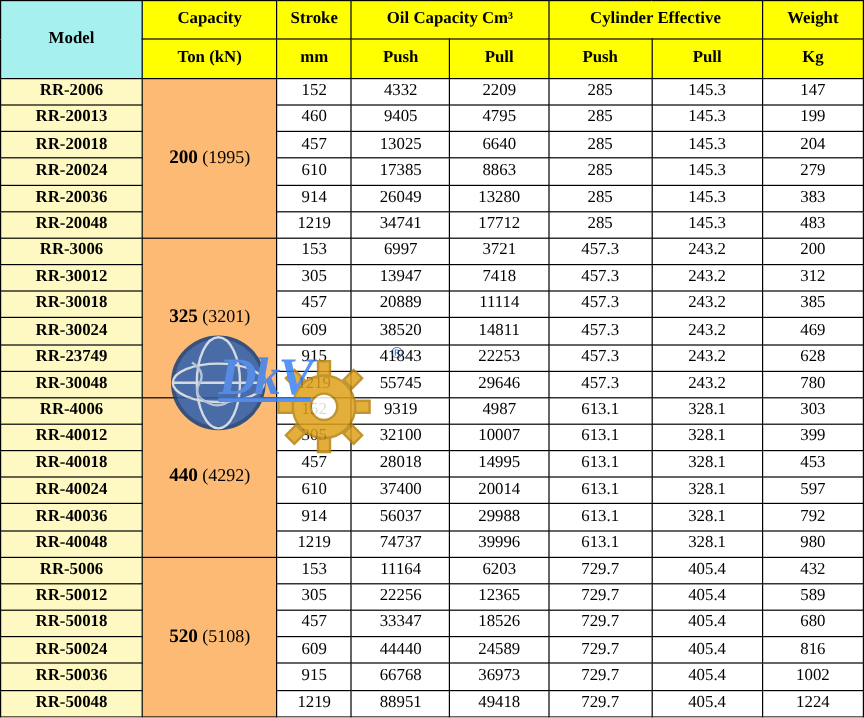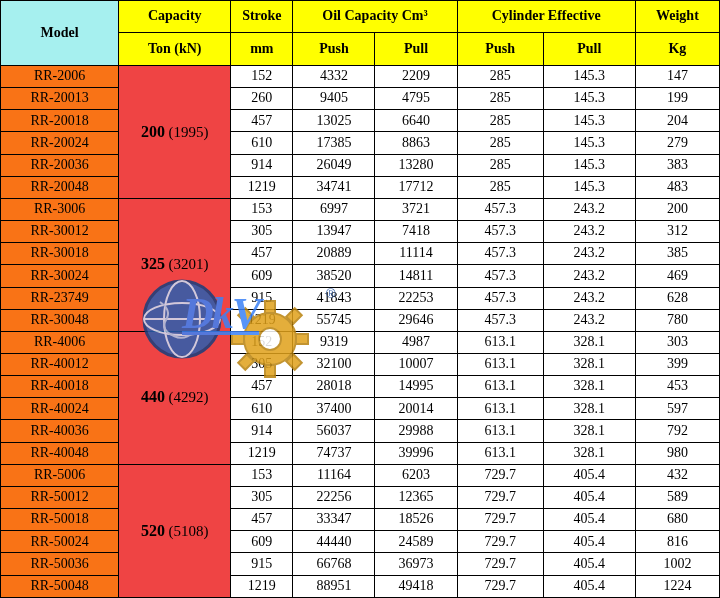--- a/index.html
+++ b/index.html
@@ -34,27 +34,27 @@
     font-size: 15px;
     margin-top: 25px;
   }
   .hdr-model {
     background: #a6f0ef;
     font-weight: bold;
     font-size: 15px;
     margin-left: 32px;
   }
   .model-cell {
-    background: #f97316;
-    font-weight: normal;
+    background: #fef9c3;
+    font-weight: bold;
     font-size: 14.5px;
     text-align: center;
   }
   .cap-cell {
-    background: #ef4444;
+    background: #fdba74;
     font-size: 15px;
   }
   .cap-cell .cap-ton {
     font-weight: bold;
     font-size: 16px;
   }
   .cap-cell .cap-kn {
     font-size: 15px;
   }
   .num {
@@ -145,21 +145,21 @@
         <td class="cap-cell" rowspan="6"><span class="cap-ton">200</span> <span class="cap-kn">(1995)</span></td>
         <td class="num">152</td>
         <td class="num">4332</td>
         <td class="num">2209</td>
         <td class="num">285</td>
         <td class="num">145.3</td>
         <td class="num">147</td>
       </tr>
       <tr>
         <td class="model-cell">RR-20013</td>
-        <td class="num">260</td>
+        <td class="num">460</td>
         <td class="num">9405</td>
         <td class="num">4795</td>
         <td class="num">285</td>
         <td class="num">145.3</td>
         <td class="num">199</td>
       </tr>
       <tr>
         <td class="model-cell">RR-20018</td>
         <td class="num">457</td>
         <td class="num">13025</td>

